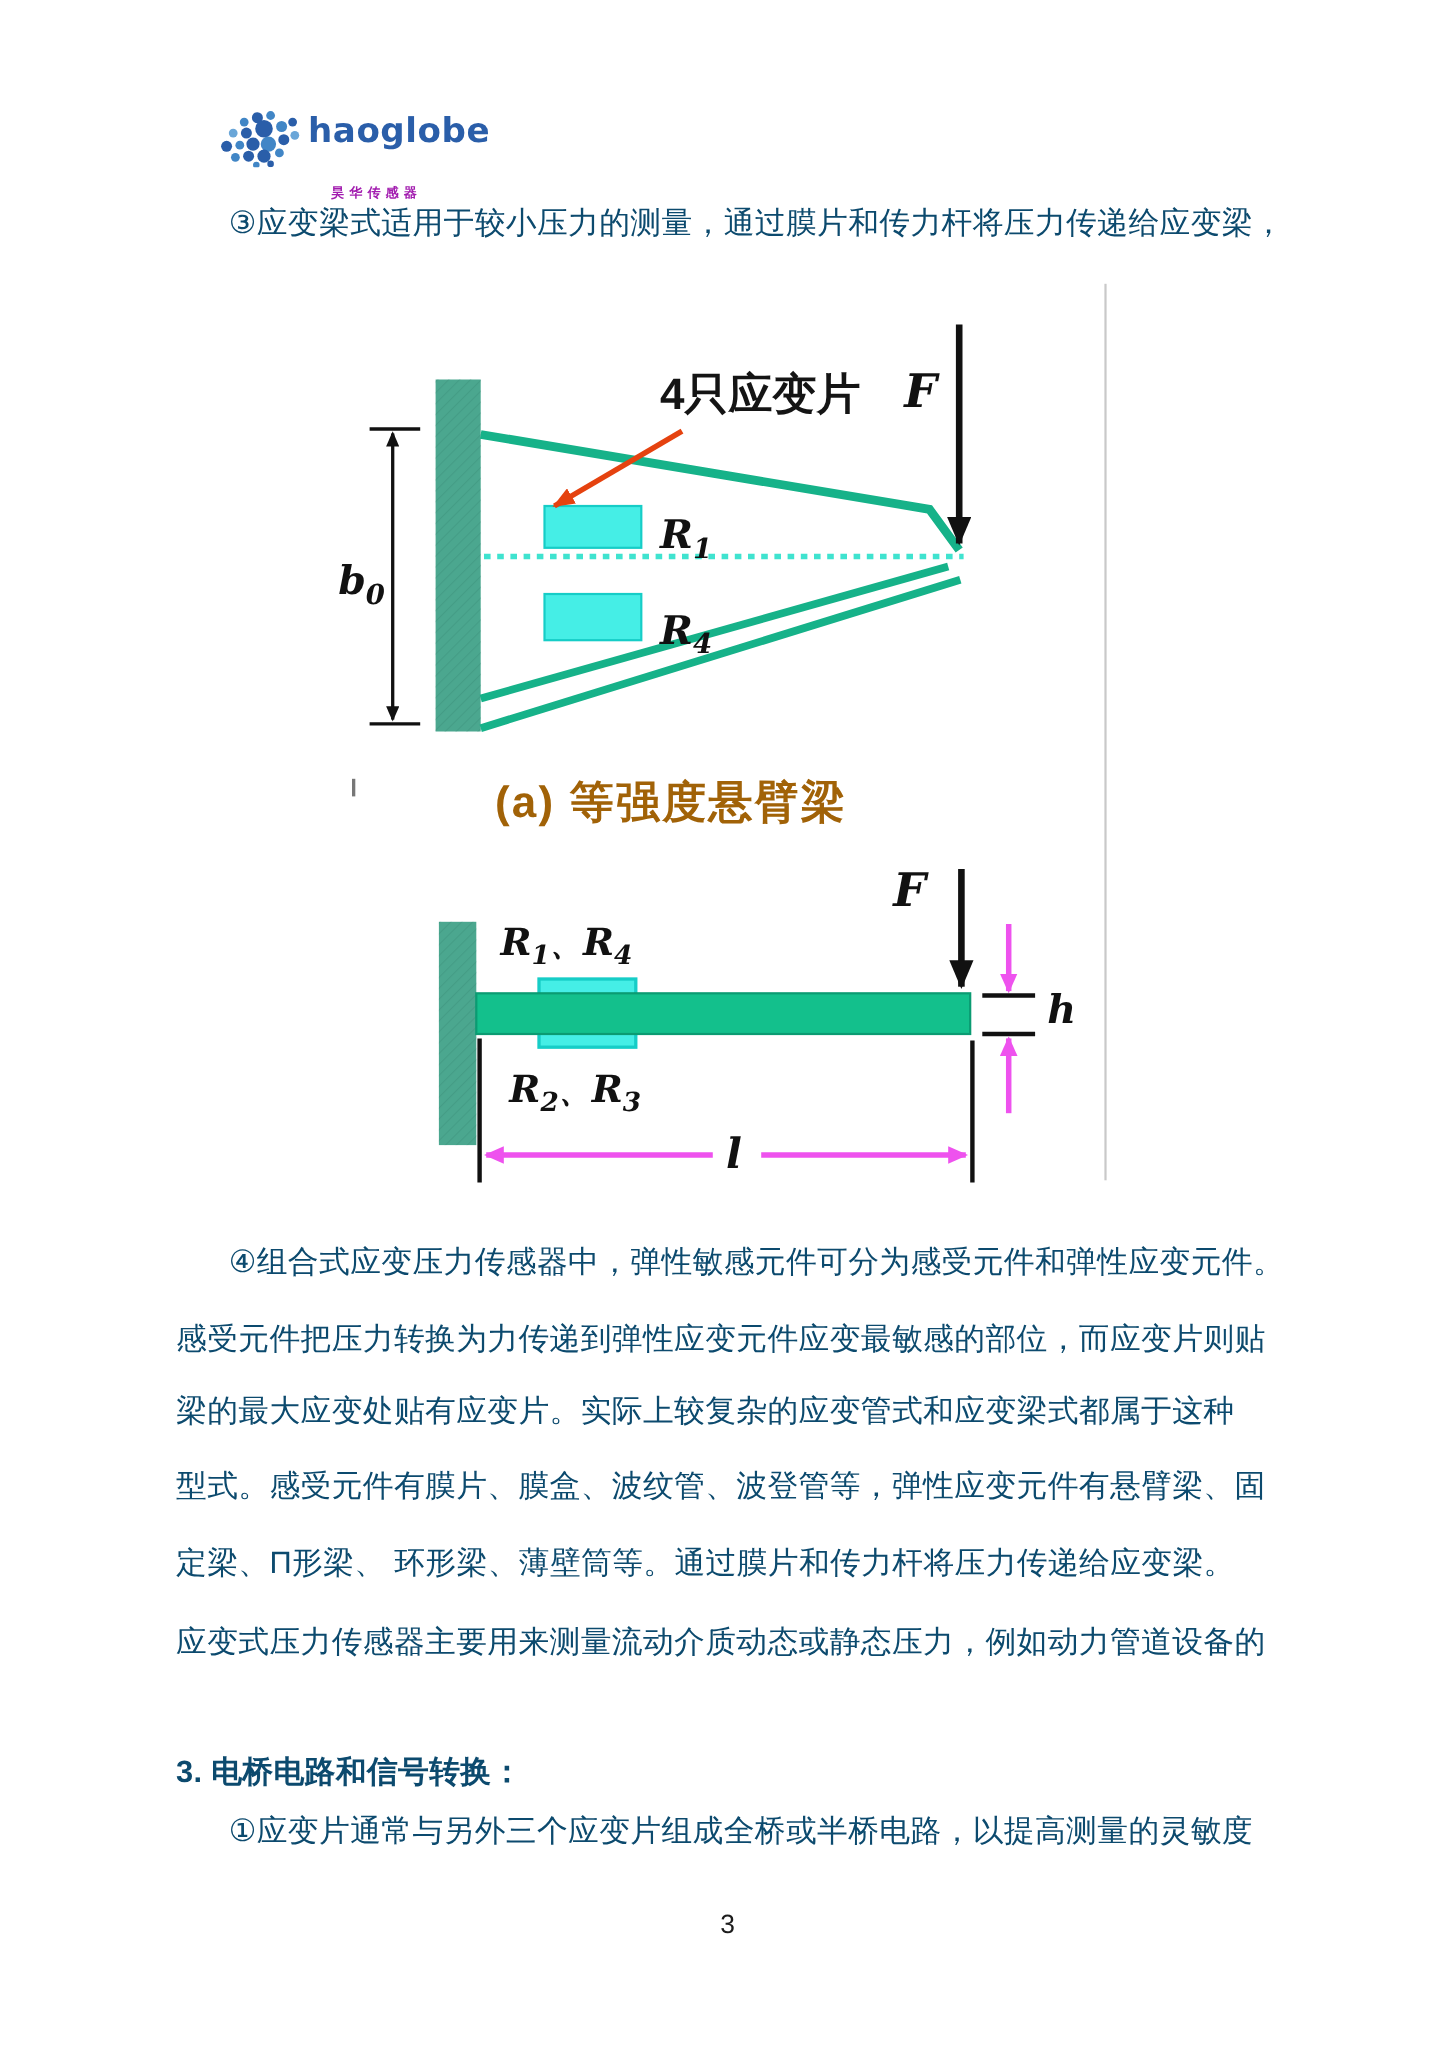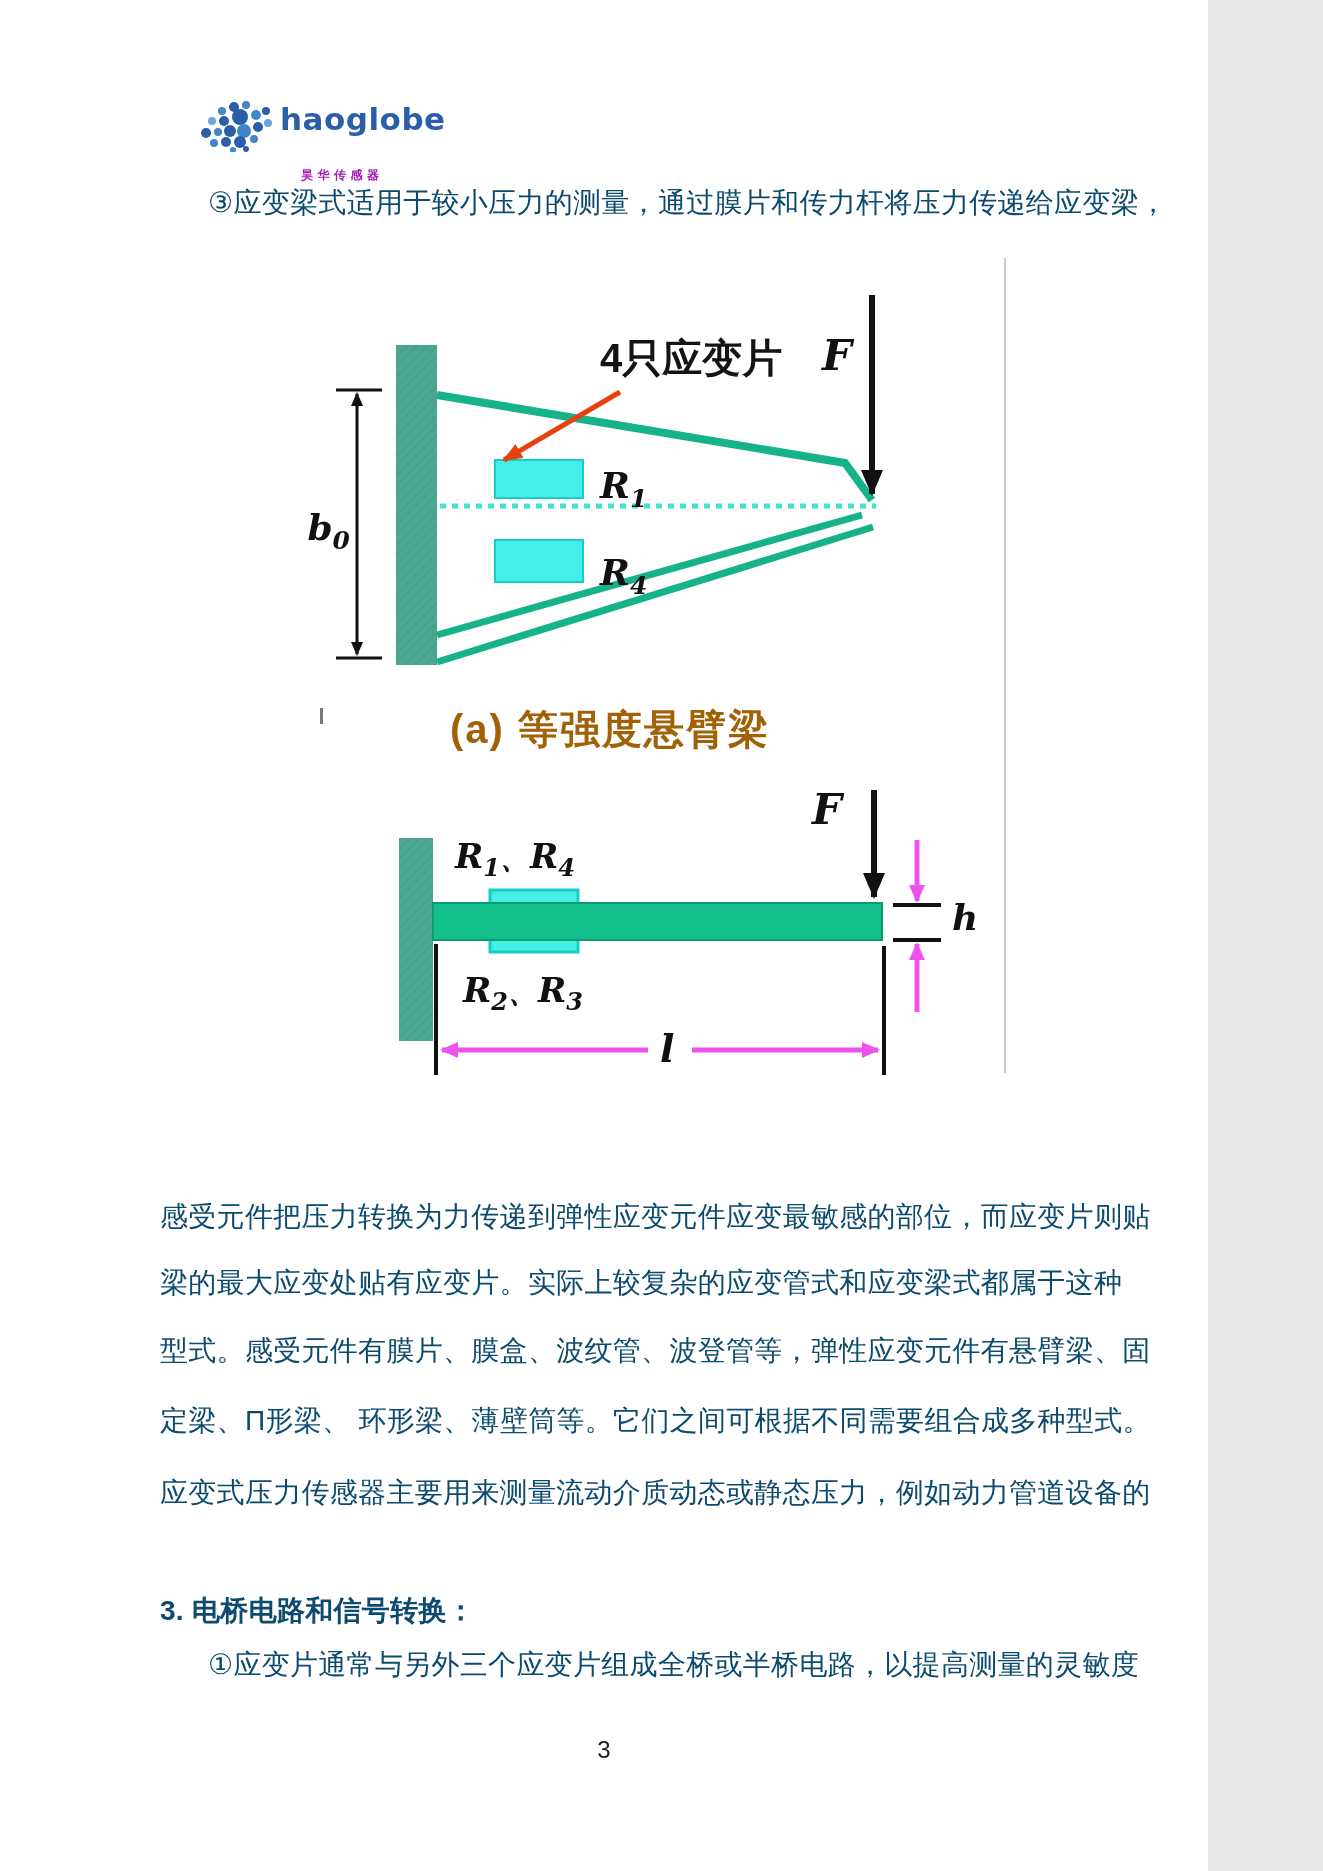--- a/index.html
+++ b/index.html
@@ -1,16 +1,16 @@
 <!DOCTYPE html>
 <html><head>
 <meta charset="utf-8">
 <style>
   html,body{margin:0;padding:0;background:#e8e8e8;}
-  #page{position:relative;width:1208px;height:1871px;background:#ffffff;overflow:hidden;
+  #page{position:relative;width:1323px;height:1871px;background:#ffffff;overflow:hidden;
         font-family:"Liberation Sans","DejaVu Sans",sans-serif;}
   .abs{position:absolute;}
   .bline{position:absolute;white-space:nowrap;font-size:28px;color:#0c4a6e;
          letter-spacing:0.3px;line-height:1.2;font-family:"Liberation Sans","DejaVu Sans",sans-serif;margin-top:10px;}
   .bold{font-weight:bold;}
   .brand{position:absolute;left:280px;top:101px;font-size:31px;font-weight:bold;
          letter-spacing:0.5px;font-family:"DejaVu Sans","Liberation Sans",sans-serif;}
   .brand-sub{position:absolute;left:301px;top:127px;font-size:12px;font-weight:bold;
              letter-spacing:4.5px;}
   .caption{position:absolute;left:450px;top:702px;font-size:40px;font-weight:bold;
@@ -141,24 +141,25 @@
     <line x1="917" y1="1012" x2="917" y2="944" stroke-width="5" marker-end="url(#mMag)" stroke="#EE52EE"></line>
     <text class="ser" x="952" y="930" font-size="36">h</text>
 
     <line x1="436" y1="944" x2="436" y2="1075" stroke="#111" stroke-width="4"></line>
     <line x1="884" y1="946" x2="884" y2="1075" stroke="#111" stroke-width="4"></line>
     <line x1="648" y1="1050" x2="442" y2="1050" stroke-width="5" marker-end="url(#mMag)" stroke="#EE52EE"></line>
     <line x1="692" y1="1050" x2="878" y2="1050" stroke-width="5" marker-end="url(#mMag)" stroke="#EE52EE"></line>
     <text class="ser" x="660" y="1062" font-size="38">l</text>
   </svg>
 
+  <div class="bline" style="left:208px;top:1120px">④组合式应变压力传感器中，弹性敏感元件可分为感受元件和弹性应变元件。</div>
   <div class="bline" style="left:160px;top:1190px">感受元件把压力转换为力传递到弹性应变元件应变最敏感的部位，而应变片则贴</div>
   <div class="bline" style="left:160px;top:1256px">梁的最大应变处贴有应变片。实际上较复杂的应变管式和应变梁式都属于这种</div>
   <div class="bline" style="left:160px;top:1324px">型式。感受元件有膜片、膜盒、波纹管、波登管等，弹性应变元件有悬臂梁、固</div>
-  <div class="bline" style="left:160px;top:1394px">定梁、Π形梁、 环形梁、薄壁筒等。它们之间可根据不同需要组合成多种型式。</div>
+  <div class="bline" style="left:160px;top:1394px">定梁、Π形梁、 环形梁、薄壁筒等。通过膜片和传力杆将压力传递给应变梁。</div>
   <div class="bline" style="left:160px;top:1466px">应变式压力传感器主要用来测量流动介质动态或静态压力，例如动力管道设备的</div>
 
   <div class="bline bold" style="left:160px;top:1584px">3. 电桥电路和信号转换：</div>
 
   <div class="bline" style="left:208px;top:1638px">①应变片通常与另外三个应变片组成全桥或半桥电路，以提高测量的灵敏度</div>
 
   <div class="pageno">3</div>
 
 </div>
 

